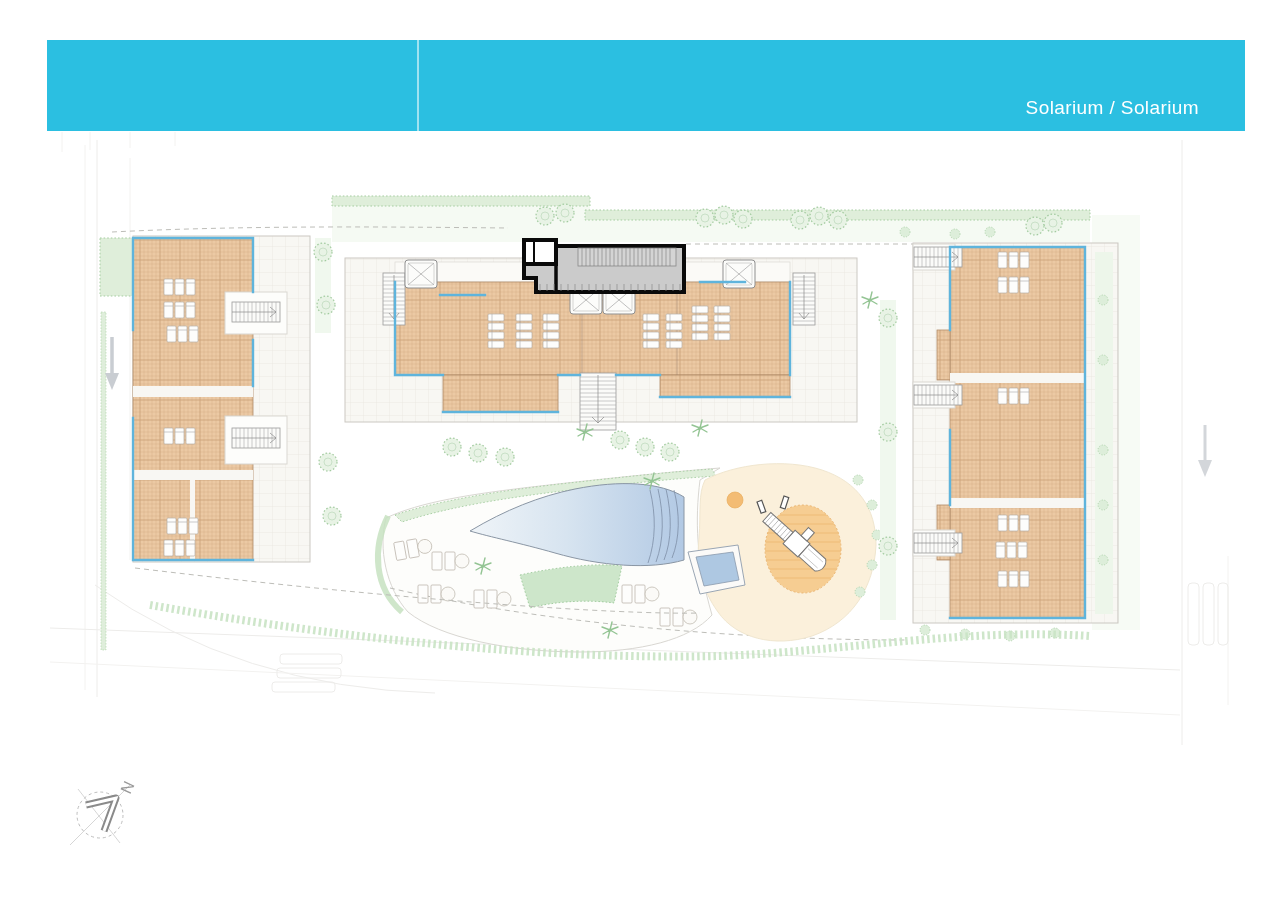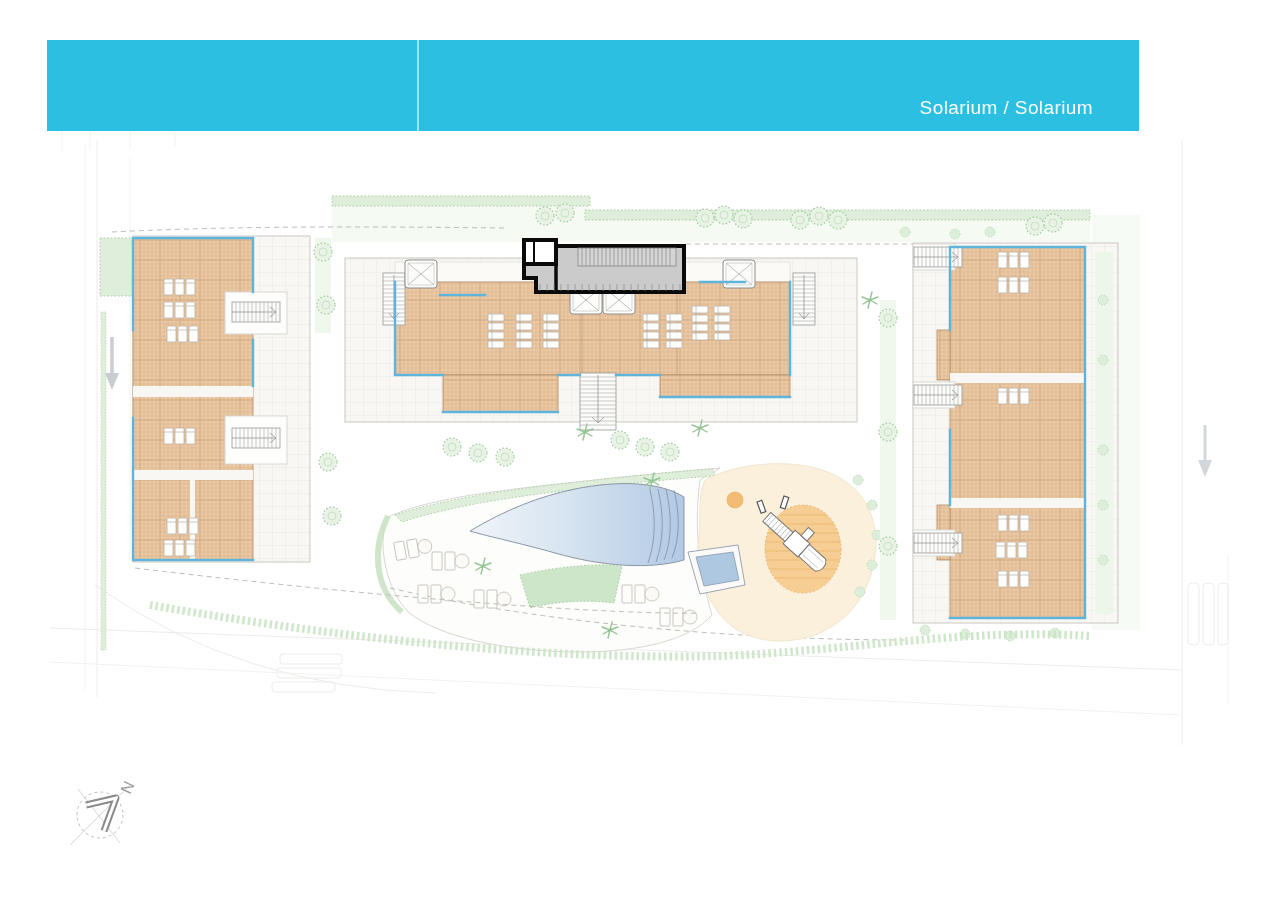--- a/index.html
+++ b/index.html
@@ -10,21 +10,21 @@
     --green-fill:#DFEEDA; --green-line:#A6CDA1; --green-pale:#F3F9F1;
     --pool-light:#EFF4F8; --pool-dark:#B2C9E4; --pool-line:#8A96A4;
     --lawn-fill:#CDE6CA;
     --play-base:#FBF0DB; --play-circle:#F6CD92; --play-small:#F3BC74;
     --highlight-stroke:#0A0A0A; --highlight-fill:#CBCBCB;
     --gray-arrow:#C9CDD2; --road-line:#EDECEA; --dash-line:#BDBDB8;
   }
   html,body{margin:0;padding:0;}
   body{font-family:"Liberation Sans",sans-serif;background:#FFFFFF;}
   .page{position:relative;width:1280px;height:905px;background:#FFFFFF;overflow:hidden;}
-  .header{position:absolute;left:47px;top:40px;width:1092px;height:91px;background:var(--header-bg);text-decoration:underline;}
+  .header{position:absolute;left:47px;top:40px;width:1198px;height:91px;background:var(--header-bg);text-decoration:underline;}
   .header-divider{position:absolute;left:370px;top:0;width:2px;height:100%;background:rgba(255,255,255,.55);}
   .header-title{position:absolute;right:46px;bottom:12px;color:var(--header-text);font-size:19px;font-weight:400;letter-spacing:.4px;}
   svg{position:absolute;left:0;top:0;}
   .t-fill{fill:url(#pt);stroke:var(--tile-edge);stroke-width:.8;}
   .p-fill{fill:url(#pp);stroke:#CBC8C2;stroke-width:1;}
   .wband{fill:var(--pave-fill);}
   .blue{stroke:var(--blue-edge);stroke-width:2.4;fill:none;stroke-linecap:square;}
   .faint{stroke:var(--road-line);fill:none;stroke-width:1;}
   .faint2{stroke:#F3F2F0;fill:none;stroke-width:1;}
   .dash{stroke:var(--dash-line);stroke-width:1;fill:none;stroke-dasharray:5 4;}

